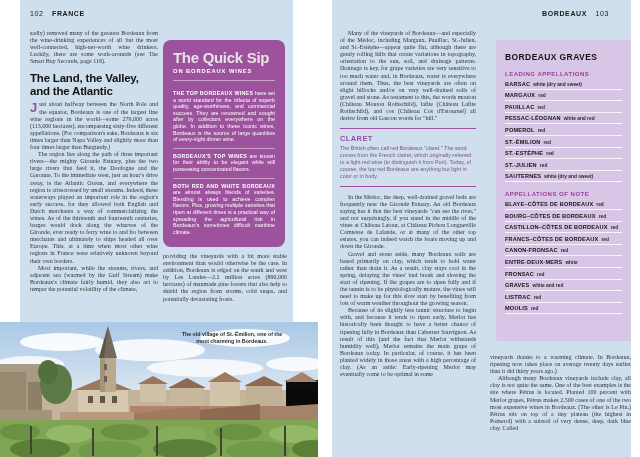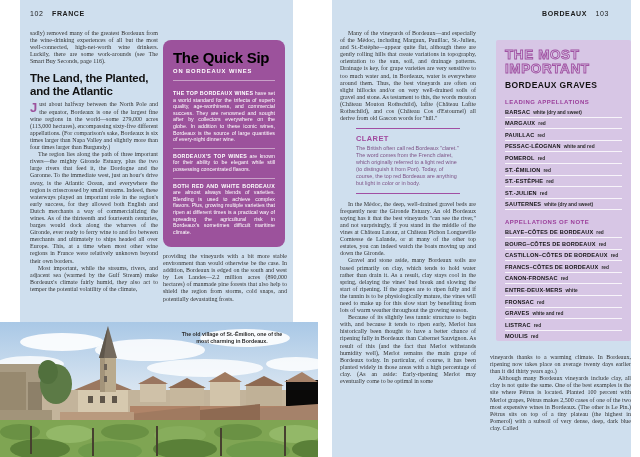--- a/index.html
+++ b/index.html
@@ -24,28 +24,28 @@
   
   .col { position:absolute; }
   .bp { font-size:6px; line-height:7.1px; text-align:justify; color:#333; text-indent:8px; hyphens:auto; }
   .noindent { text-indent:0; }
   .section-heading { font-family:"Liberation Sans", sans-serif; font-weight:700; font-size:11.5px; line-height:12.5px; letter-spacing:-.2px; color:#121212; margin:7px 0 4px; }
   .dropcap { float:left; font-family:"Liberation Sans", sans-serif; font-weight:700; color:#9c529c; font-size:13px; line-height:12px; margin:1px 2px 0 0; }
 
   
   .qsbox { position:absolute; left:163px; top:40px; width:122px; height:207px; background:#9c529c;
            border-radius:8px; padding:9px 10px; color:#ffffff; font-family:"Liberation Sans", sans-serif; overflow:hidden; }
-  .qs-title { font-size:15px; font-weight:700; letter-spacing:-.3px; color:#000000; }
+  .qs-title { font-size:15px; font-weight:700; letter-spacing:-.3px; color:#e5e5e5; }
   .qs-sub { font-size:5.8px; font-weight:700; letter-spacing:.9px; margin-top:2px; padding-bottom:6px; border-bottom:1px solid rgba(255,255,255,.45); }
   .qs-p { font-size:5.3px; line-height:6.6px; margin-top:5px; padding-top:4px; text-align:justify; }
   .qs-p + .qs-p { border-top:1px solid rgba(255,255,255,.45); }
   .qs-lead { font-weight:700; letter-spacing:.3px; }
 
   
-  .claret { border-top:1px solid #a14fa3; border-bottom:1px solid #a14fa3; padding:5px 0 6px; margin:6px 16px 7px; }
+  .claret { border-top:1px solid #a14fa3; border-bottom:1px solid #a14fa3; padding:5px 0 6px; margin:6px 0 7px; }
   .claret-h { font-family:"Liberation Sans", sans-serif; font-weight:700; font-size:7.5px; letter-spacing:.4px; color:#a04a9e; margin-bottom:2px; }
   .claret-t { font-family:"Liberation Sans", sans-serif; font-size:5.4px; line-height:6.9px; color:#7d5386; }
 
   
   .sbbox { position:absolute; left:496px; top:40px; width:135px; height:301px; background:#d7c6e5;
            padding:8px 9px; font-family:"Liberation Sans", sans-serif; border-radius:2px; overflow:hidden; }
   .sb-t-outline { font-size:13.5px; font-weight:800; line-height:14px; letter-spacing:.6px;
                   color:#d7c6e5; -webkit-text-stroke:0.9px #a052a2; }
   .sb-t-solid { font-size:8.5px; font-weight:700; letter-spacing:.4px; color:#141414; margin-top:4px; }
   .sb-h { font-size:6px; font-weight:700; letter-spacing:.5px; color:#9b3f9b; margin-top:9px; margin-bottom:1px; }
@@ -73,21 +73,21 @@
   </div>
 
   <div class="folio folio-right">
     <span class="sec">BORDEAUX</span>
     <span class="num">103</span>
   </div>
 
   <div class="col" style="left:30px; top:30px; width:128px;">
     <p class="bp noindent">sadly) removed many of the greatest Bordeaux from the wine-drinking experiences of all but the most well-connected, high-net-worth wine drinkers. Luckily, there are some work-arounds (see The Smart Buy Seconds, page 116).</p>
     <div class="section-heading">
-      <div>The Land, the Planted,</div>
+      <div>The Land, the Valley,</div>
       <div>and the Atlantic</div>
     </div>
     <p class="bp noindent">
       <span class="dropcap">J</span><span>ust about halfway between the North Pole and the equator, Bordeaux is one of the largest fine wine regions in the world—some 279,000 acres (113,000 hectares), encompassing sixty-five different appellations. (For comparison's sake, Bordeaux is six times larger than Napa Valley and slightly more than four times larger than Burgundy.)</span>
     </p>
     <div>
 
     <p class="bp">The region lies along the path of three important rivers—the mighty Gironde Estuary, plus the two large rivers that feed it, the Dordogne and the Garonne. To the immediate west, just an hour's drive away, is the Atlantic Ocean, and everywhere the region is crisscrossed by small streams. Indeed, these waterways played an important role in the region's early success, for they allowed both English and Dutch merchants a way of commercializing the wines. As of the thirteenth and fourteenth centuries, barges would dock along the wharves of the Gironde, ever ready to ferry wine to and fro between merchants and ultimately to ships headed all over Europe. This, at a time when most other wine regions in France were relatively unknown beyond their own borders.</p>
         <p class="bp">Most important, while the streams, rivers, and adjacent sea (warmed by the Gulf Stream) make Bordeaux's climate fairly humid, they also act to temper the potential volatility of the climate,</p>
       </div>
@@ -200,24 +200,20 @@
     </div>
     <div>
 
     <p class="bp">In the Médoc, the deep, well-drained gravel beds are frequently near the Gironde Estuary. An old Bordeaux saying has it that the best vineyards "can see the river," and not surprisingly, if you stand in the middle of the vines at Château Latour, at Château Pichon Longueville Comtesse de Lalande, or at many of the other top estates, you can indeed watch the boats moving up and down the Gironde.</p>
         <p class="bp">Gravel and stone aside, many Bordeaux soils are based primarily on clay, which tends to hold water rather than drain it. As a result, clay stays cool in the spring, delaying the vines' bud break and slowing the start of ripening. If the grapes are to ripen fully and if the tannin is to be physiologically mature, the vines will need to make up for this slow start by benefiting from lots of warm weather throughout the growing season.</p>
         <p class="bp">Because of its slightly less tannic structure to begin with, and because it tends to ripen early, Merlot has historically been thought to have a better chance of ripening fully in Bordeaux than Cabernet Sauvignon. As result of this (and the fact that Merlot withstands humidity well), Merlot remains the main grape of Bordeaux today. In particular, of course, it has been planted widely in those areas with a high percentage of clay. (As an aside: Early-ripening Merlot may eventually come to be optimal in some</p>
       </div>
   </div>
 
   <div class="sbbox">
-    <div class="sb-t-outline">
-      <div>THE MOST</div>
-      <div>IMPORTANT</div>
-    </div>
     <div class="sb-t-solid">BORDEAUX GRAVES</div>
 
     <div class="sb-h">LEADING APPELLATIONS</div>
     <div>
 
         <div class="sb-item">
           <span class="sb-name">BARSAC</span>
           <span class="sb-type">white (dry and sweet)</span>
         </div>
 

